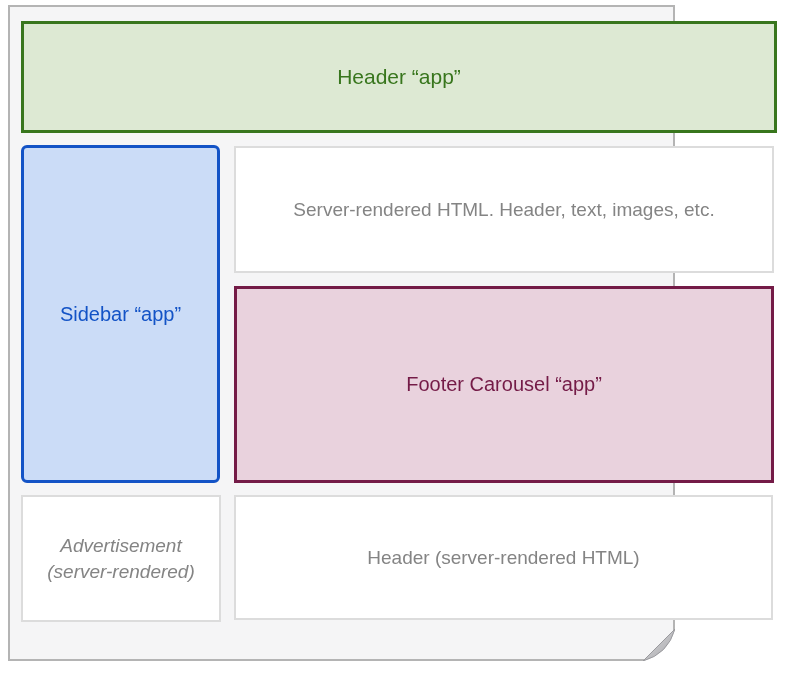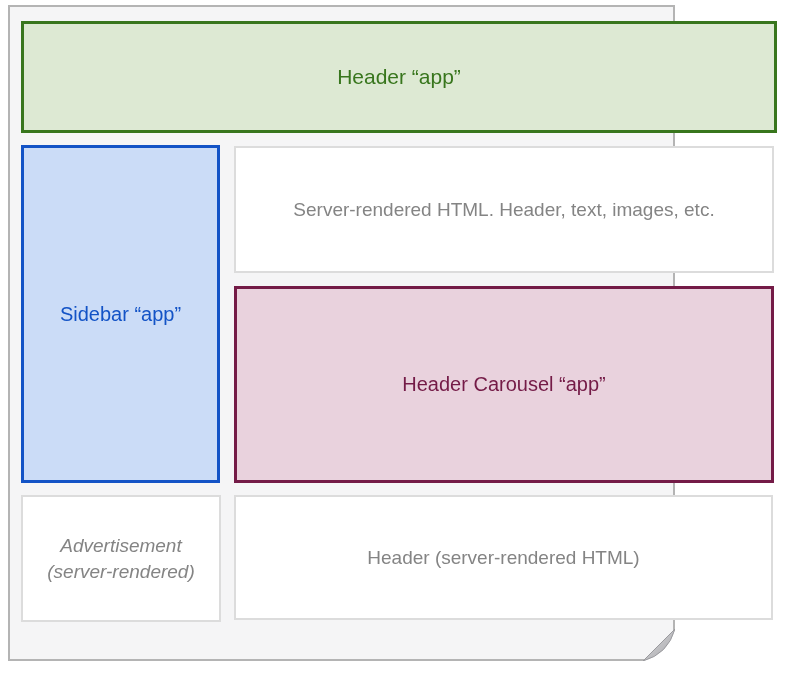--- a/index.html
+++ b/index.html
@@ -57,20 +57,21 @@
     color: var(--header-stroke);
     font-size: 21px;
   }
   .sidebar-box {
     left: 11px; top: 138px;
     width: 199px; height: 338px;
     background: var(--sidebar-fill);
     border-color: var(--sidebar-stroke);
     color: var(--sidebar-stroke);
     font-size: 20px;
+    border-radius: 6px;
   }
   .content-box {
     left: 224px; top: 139px;
     width: 540px; height: 127px;
   }
   .carousel-box {
     left: 224px; top: 279px;
     width: 540px; height: 197px;
     background: var(--carousel-fill);
     border-color: var(--carousel-stroke);
@@ -106,21 +107,21 @@
 
     <div class="box app-box sidebar-box">
       <span>Sidebar “app”</span>
     </div>
 
     <div class="box panel-box content-box">
       <span>Server-rendered HTML. Header, text, images, etc.</span>
     </div>
 
     <div class="box app-box carousel-box">
-      <span>Header Carousel “app”</span>
+      <span>Footer Carousel “app”</span>
     </div>
 
     <div class="box panel-box ad-box">
       <span>Advertisement
 (server-rendered)</span>
     </div>
 
     <div class="box panel-box footer-box">
       <span>Header (server-rendered HTML)</span>
     </div>

